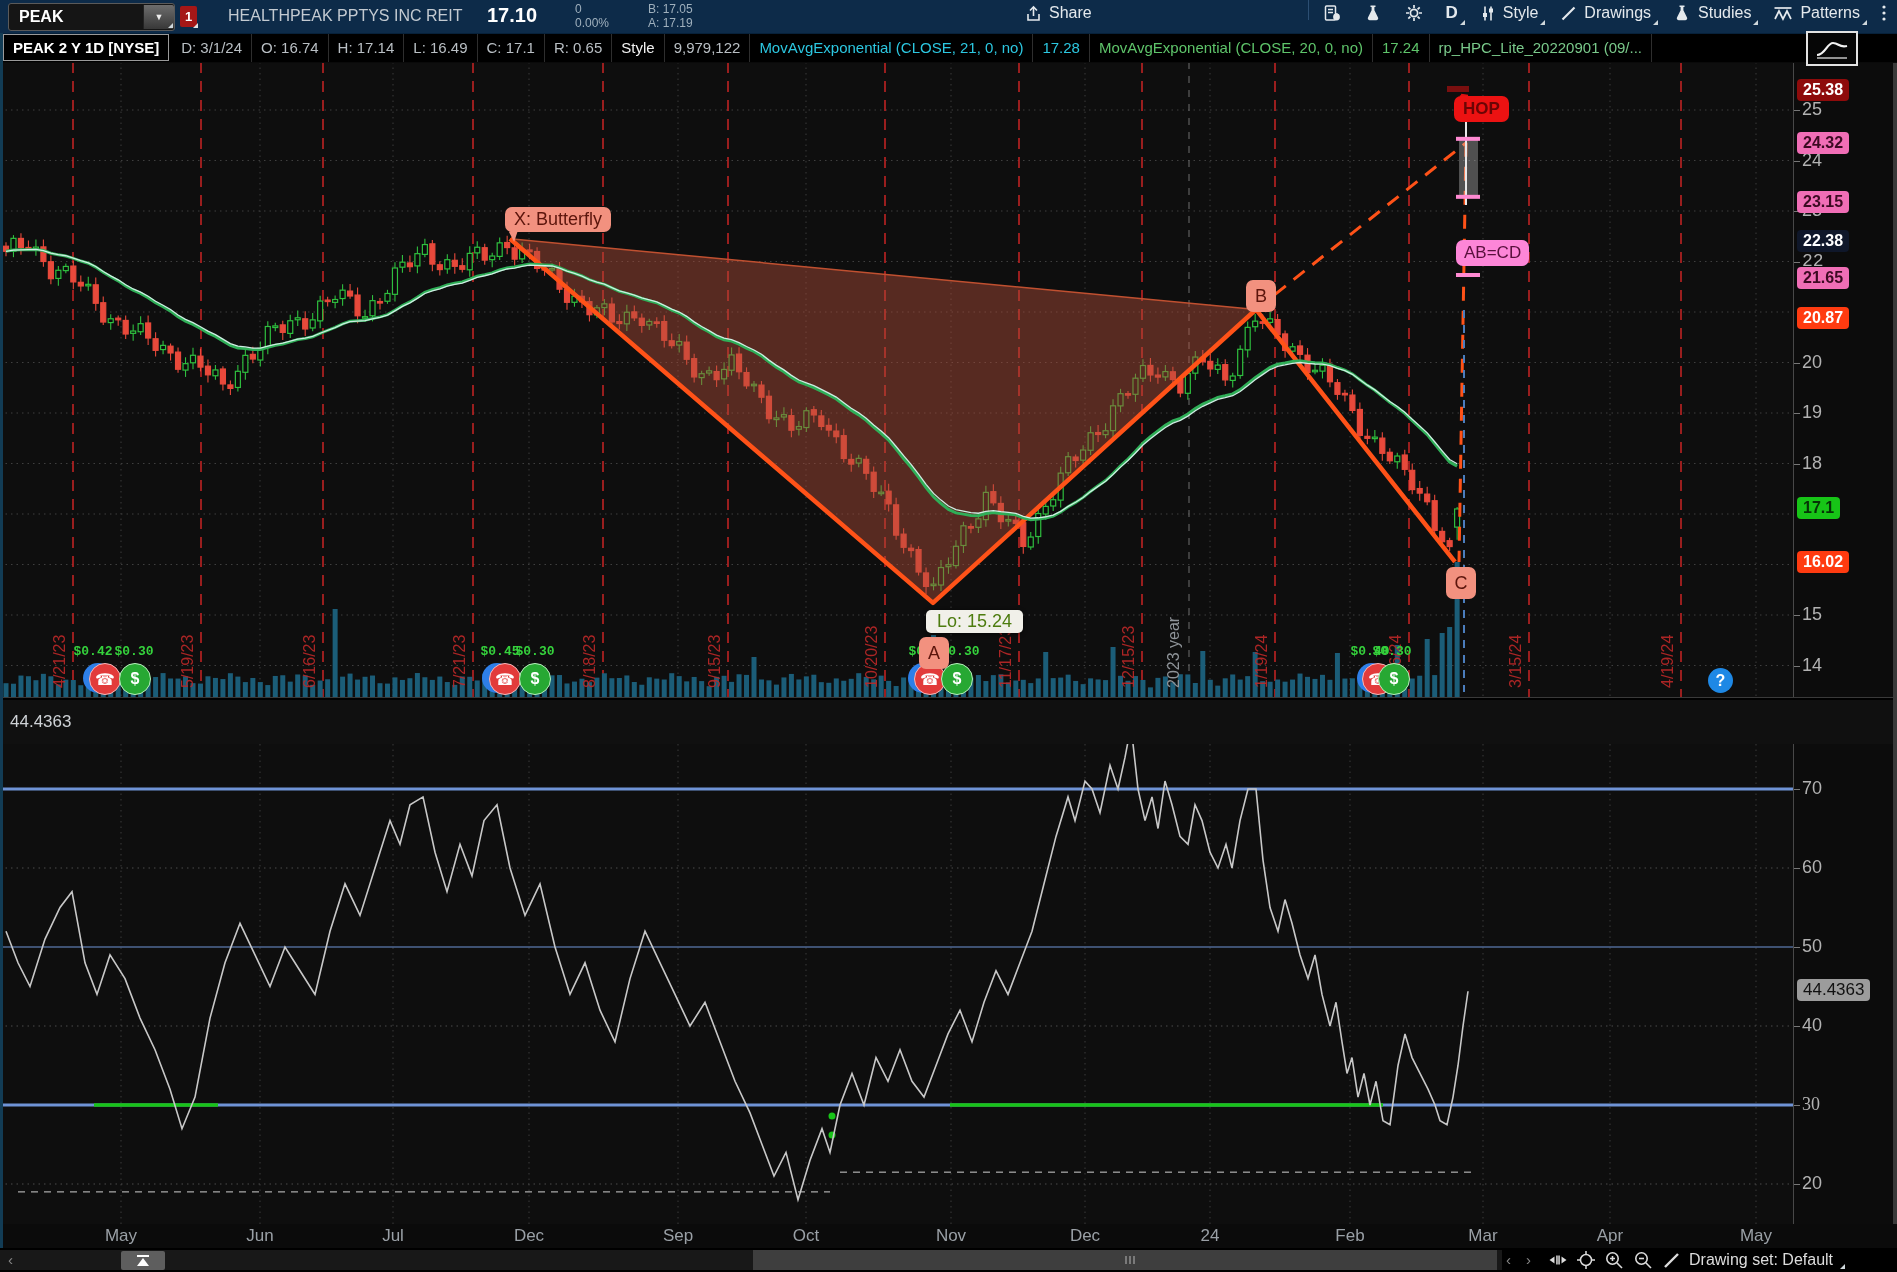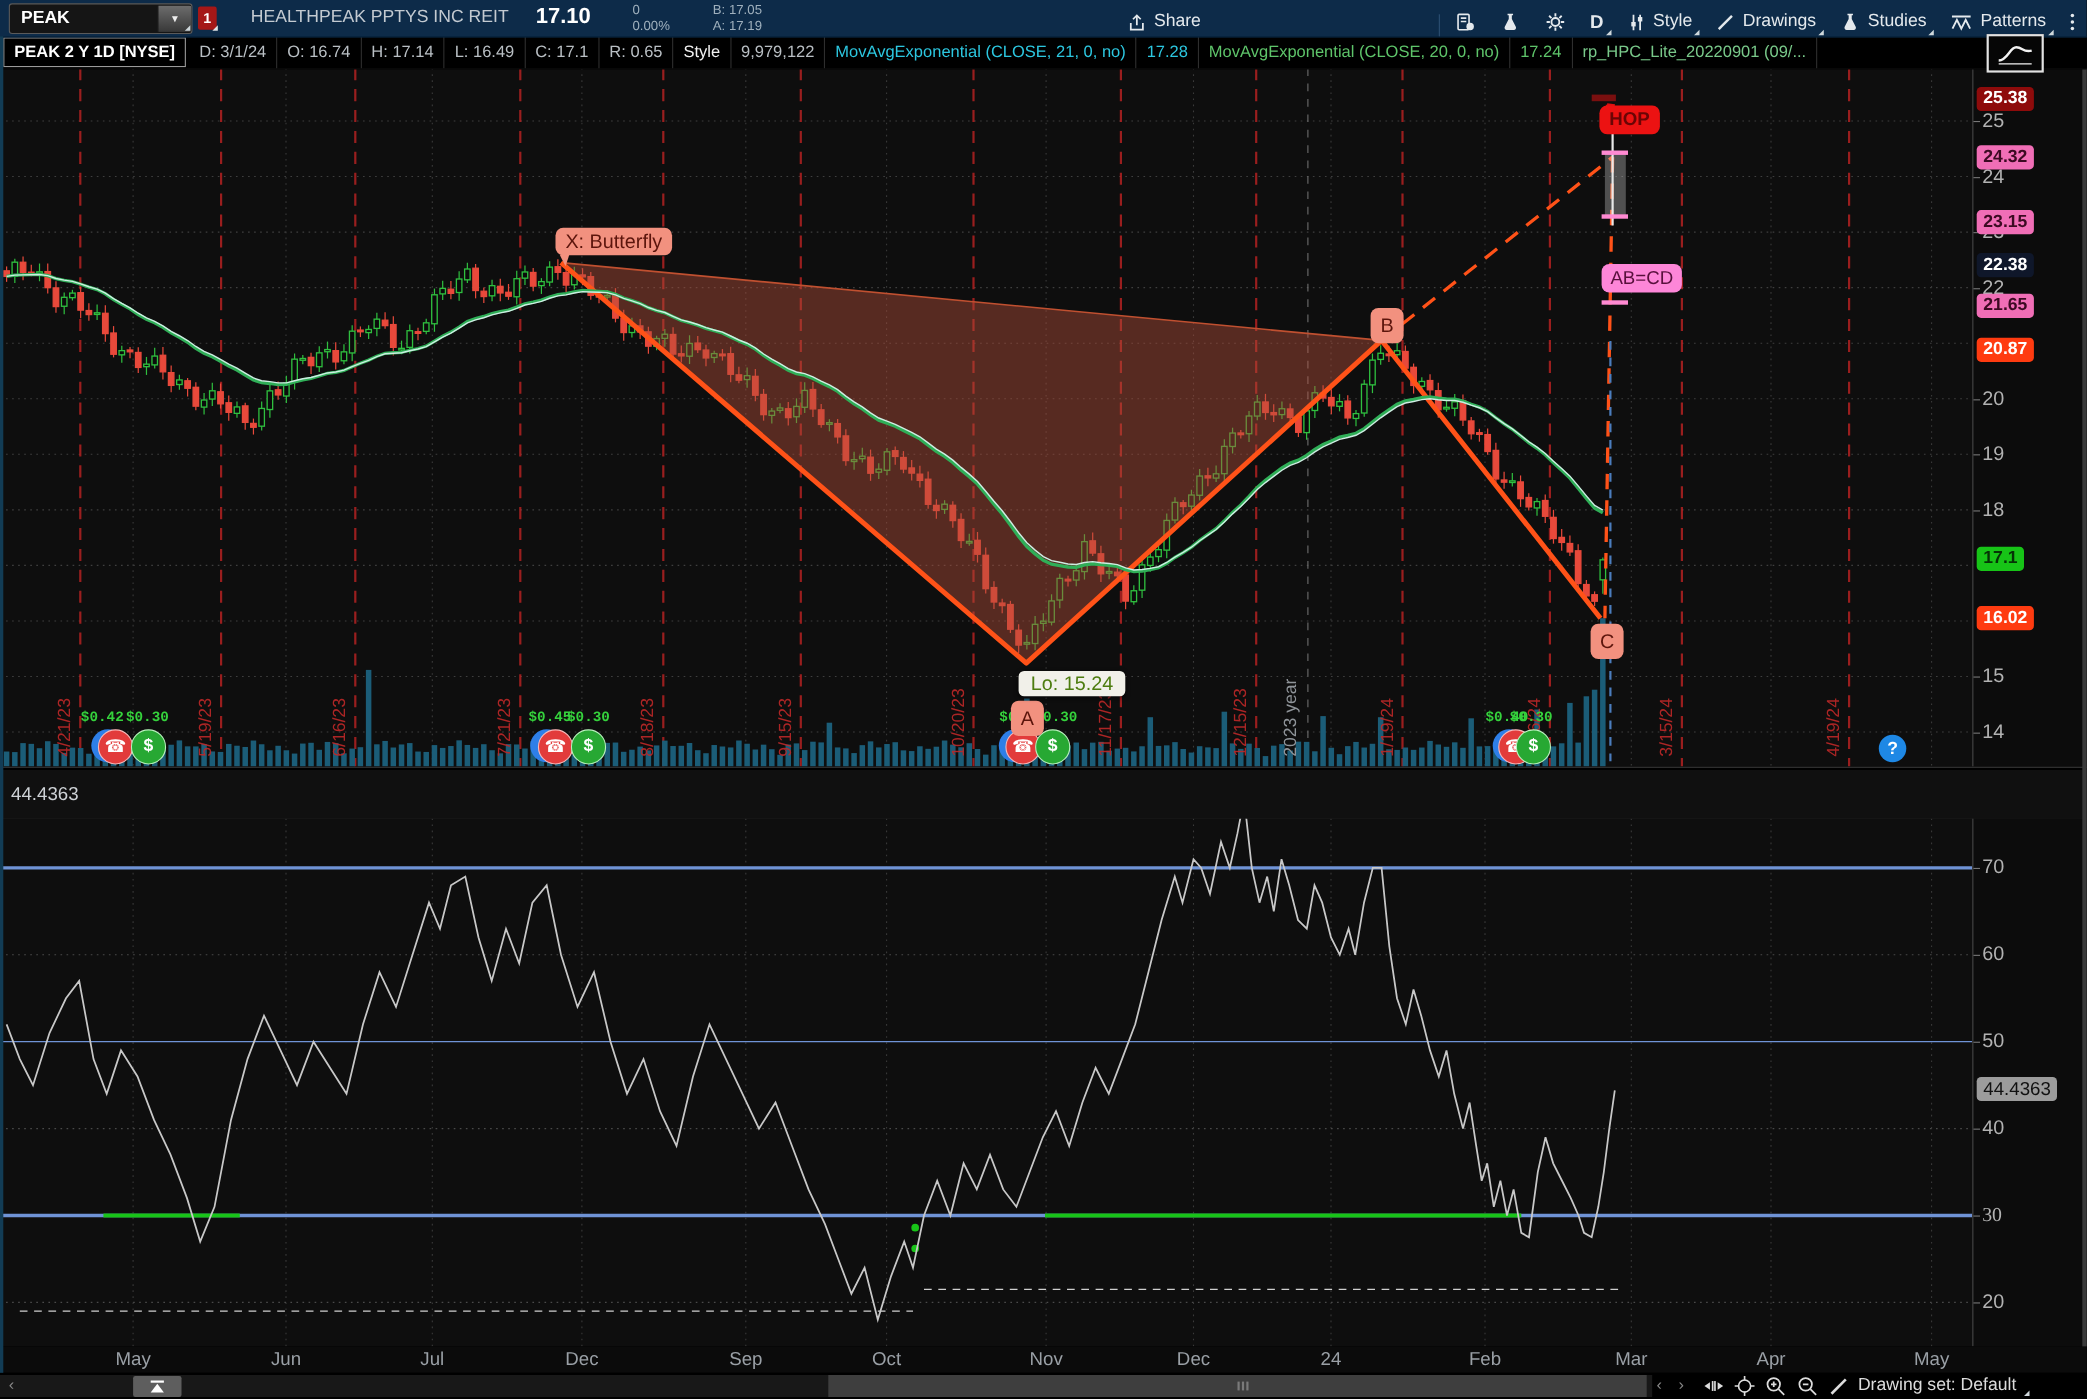--- a/index.html
+++ b/index.html
@@ -17,21 +17,21 @@
           font-size:13px;font-weight:bold;text-align:center;line-height:21px;border-radius:2px;}
   .corner{position:relative;}
   .corner:after{content:"";position:absolute;right:1px;bottom:1px;border-left:5px solid transparent;
           border-bottom:5px solid #cfd8dc;width:0;height:0;}
   .badge1:after{content:"";position:absolute;right:-1px;bottom:-1px;border-left:5px solid transparent;
           border-bottom:5px solid #dfe3e6;}
   .company{position:absolute;left:228px;top:7px;color:#c3cad1;font-size:16px;}
   .lastpx{position:absolute;left:487px;top:4px;color:#fff;font-size:20px;font-weight:bold;}
   .chg{position:absolute;left:575px;top:2px;color:#9fb0bd;font-size:12px;line-height:14px;}
   .ba{position:absolute;left:648px;top:2px;color:#9fb0bd;font-size:12px;line-height:14px;}
-  .tb-right{position:absolute;left:1016px;right:2px;top:0;height:33px;display:flex;align-items:flex-end;gap:5px;}
+  .tb-right{position:absolute;left:1016px;right:2px;top:0;height:33px;display:flex;align-items:flex-start;gap:5px;}
   .tbtn{display:flex;align-items:center;gap:6px;color:#e4e9ed;font-size:16px;padding:3px 8px;height:26px;box-sizing:border-box;}
   .tbtn svg{flex:none;}
   .tsep{width:1px;height:20px;background:#2c4f73;}
   .spacer{flex:1;}
   
   .chead{position:absolute;left:0;top:33px;width:1897px;height:29px;background:#000;display:flex;
          align-items:center;z-index:15;border-bottom:1px solid #0a0a0a;}
   .cseg{padding:0 9px;height:29px;display:flex;align-items:center;border-right:1px solid #2e2e2e;
         font-size:15px;color:#b9bfc4;white-space:nowrap;}
   .cseg.title{color:#fff;font-weight:bold;border:1px solid #9a9a9a;height:25px;margin:0 3px;background:#000;}
@@ -862,21 +862,21 @@
       </g>
     </svg>
   <div class="axis" id="price-axis" style="height:635px">
       <div class="tickmark" style="top: 48px;"></div>
       <div class="tick" style="top: 37px;">25</div>
       <div class="tickmark" style="top: 98.5px;"></div>
       <div class="tick" style="top: 87.5px;">24</div>
       <div class="tickmark" style="top: 149px;"></div>
       <div class="tick" style="top: 138px;">23</div>
       <div class="tickmark" style="top: 199.5px;"></div>
-      <div class="tick" style="top: 188.5px;">22</div>
+      <div class="tick" style="top: 188.5px; font-family: Liberation Mono, monospace;">22</div>
       <div class="tickmark" style="top: 300.5px;"></div>
       <div class="tick" style="top: 289.5px;">20</div>
       <div class="tickmark" style="top: 351px;"></div>
       <div class="tick" style="top: 340px;">19</div>
       <div class="tickmark" style="top: 401.5px;"></div>
       <div class="tick" style="top: 390.5px;">18</div>
       <div class="tickmark" style="top: 553px;"></div>
       <div class="tick" style="top: 542px;">15</div>
       <div class="tickmark" style="top: 603.5px;"></div>
       <div class="tick" style="top: 592.5px;">14</div>

